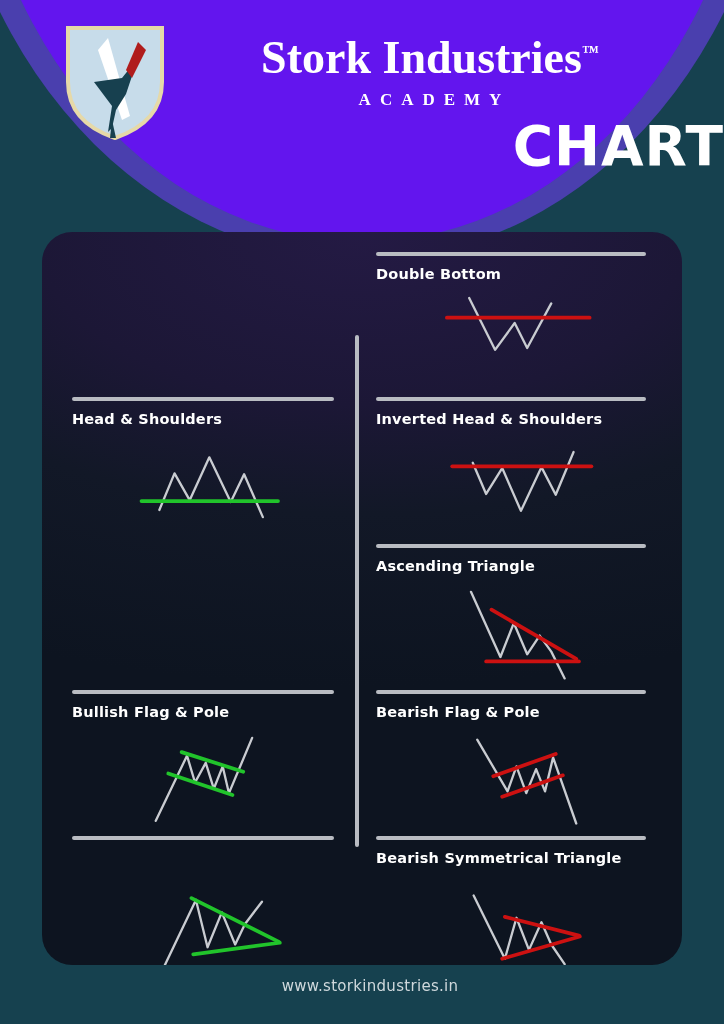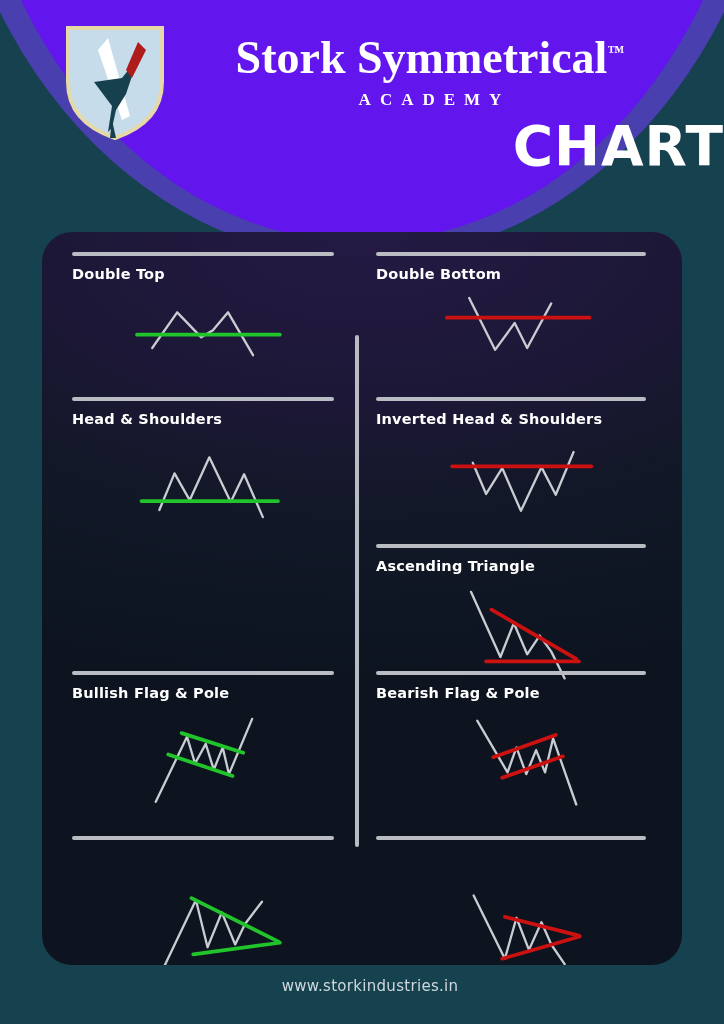--- a/index.html
+++ b/index.html
@@ -98,44 +98,34 @@
         <svg viewBox="0 0 110 122" width="110" height="122">
           <path d="M8 8 L102 8 L102 62 Q102 102 55 118 Q8 102 8 62 Z" fill="#c7dcea" stroke="#e6d9a8" stroke-width="4"></path>
           <path d="M48 18 L70 96 L62 100 L38 30 Z" fill="#ffffff"></path>
           <path d="M34 62 L62 58 L78 38 L66 74 L56 90 L52 108 L48 112 L52 86 Z" fill="#17404f"></path>
           <path d="M78 22 L86 30 L72 58 L66 50 Z" fill="#b01c1c"></path>
           <path d="M52 100 L56 118 L50 118 Z" fill="#17404f"></path>
         </svg>
       </div>
 
       <div class="brand-block">
-        <div class="brand-name"><span>Stork Symmetrical</span><span class="brand-tm">™</span></div>
+        <div class="brand-name"><span>Stork Industries</span><span class="brand-tm">™</span></div>
         <div class="brand-sub">ACADEMY</div>
       </div>
 
       <div class="title-block">
         <div class="title-line">CHART</div>
       </div>
     </div>
   </div>
 
   <div class="card">
     <div class="card-divider"></div>
     <div id="rows-host">
         <div class="row" style="top: 20px;">
-          <div class="cell left">
-            <div class="cell-rule" style="background: rgb(185, 188, 194);"></div>
-            <div class="cell-label">Double Top</div>
-            <div class="cell-figure">
-              <svg viewBox="0 0 230 130" preserveAspectRatio="xMidYMid meet">
-                <path d="M 62,74 L 90,34 L 117,62 L 130,54 L 147,34 L 175,82" fill="none" stroke="#c9ccd1" stroke-width="2.6" stroke-linejoin="round" stroke-linecap="round"></path>
-                <line x1="45" y1="59" x2="205" y2="59" stroke="#21c42b" stroke-width="4.2" stroke-linecap="round"></line>
-              </svg>
-            </div>
-          </div>
           <div class="cell right">
             <div class="cell-rule" style="background: rgb(185, 188, 194);"></div>
             <div class="cell-label">Double Bottom</div>
             <div class="cell-figure">
               <svg viewBox="0 0 230 130" preserveAspectRatio="xMidYMid meet">
                 <path d="M 53,18 L 82,76 L 104,46 L 118,74 L 145,24" fill="none" stroke="#c9ccd1" stroke-width="2.6" stroke-linejoin="round" stroke-linecap="round"></path>
                 <line x1="28" y1="40" x2="188" y2="40" stroke="#cc1111" stroke-width="4.2" stroke-linecap="round"></line>
               </svg>
             </div>
           </div>
@@ -168,21 +158,21 @@
             <div class="cell-label">Ascending Triangle</div>
             <div class="cell-figure">
               <svg viewBox="0 0 230 130" preserveAspectRatio="xMidYMid meet">
                 <path d="M 55,20 L 88,93 L 103,55 L 118,90 L 132,69 L 145,87 L 160,117" fill="none" stroke="#c9ccd1" stroke-width="2.6" stroke-linejoin="round" stroke-linecap="round"></path>
                 <line x1="78" y1="40" x2="173" y2="95" stroke="#cc1111" stroke-width="4.2" stroke-linecap="round"></line>
                 <line x1="72" y1="98" x2="176" y2="98" stroke="#cc1111" stroke-width="4.2" stroke-linecap="round"></line>
               </svg>
             </div>
           </div>
         </div>
-        <div class="row" style="top: 439px; padding-left: 36px;">
+        <div class="row" style="top: 458px; padding-left: 36px;">
           <div class="cell left">
             <div class="cell-rule" style="background: rgb(185, 188, 194);"></div>
             <div class="cell-label">Bullish Flag &amp; Pole</div>
             <div class="cell-figure">
               <svg viewBox="0 0 230 130" preserveAspectRatio="xMidYMid meet">
                 <path d="M 66,113 L 101,40 L 110,70 L 122,48 L 131,77 L 141,52 L 148,82 L 174,20" fill="none" stroke="#c9ccd1" stroke-width="2.6" stroke-linejoin="round" stroke-linecap="round"></path>
                 <line x1="95" y1="36" x2="164" y2="58" stroke="#21c42b" stroke-width="4.2" stroke-linecap="round"></line>
                 <line x1="80" y1="60" x2="152" y2="84" stroke="#21c42b" stroke-width="4.2" stroke-linecap="round"></line>
               </svg>
             </div>
@@ -205,20 +195,21 @@
             <div class="cell-figure">
               <svg viewBox="0 0 230 130" preserveAspectRatio="xMidYMid meet">
                 <path d="M 70,124 L 111,38 L 124,91 L 140,52 L 155,88 L 166,65 L 185,40" fill="none" stroke="#c9ccd1" stroke-width="2.6" stroke-linejoin="round" stroke-linecap="round"></path>
                 <line x1="106" y1="36" x2="204" y2="85" stroke="#21c42b" stroke-width="4.2" stroke-linecap="round"></line>
                 <line x1="108" y1="99" x2="205" y2="86" stroke="#21c42b" stroke-width="4.2" stroke-linecap="round"></line>
               </svg>
             </div>
           </div>
           <div class="cell right">
             <div class="cell-rule" style="background: rgb(185, 188, 194);"></div>
+            <div class="cell-label">Bearish Symmetrical Triangle</div>
             <div class="cell-figure">
               <svg viewBox="0 0 230 130" preserveAspectRatio="xMidYMid meet">
                 <path d="M 58,33 L 93,104 L 106,58 L 120,94 L 134,63 L 145,88 L 160,110" fill="none" stroke="#c9ccd1" stroke-width="2.6" stroke-linejoin="round" stroke-linecap="round"></path>
                 <line x1="93" y1="57" x2="176" y2="78" stroke="#cc1111" stroke-width="4.2" stroke-linecap="round"></line>
                 <line x1="90" y1="104" x2="177" y2="79" stroke="#cc1111" stroke-width="4.2" stroke-linecap="round"></line>
               </svg>
             </div>
           </div>
         </div>
       </div>

